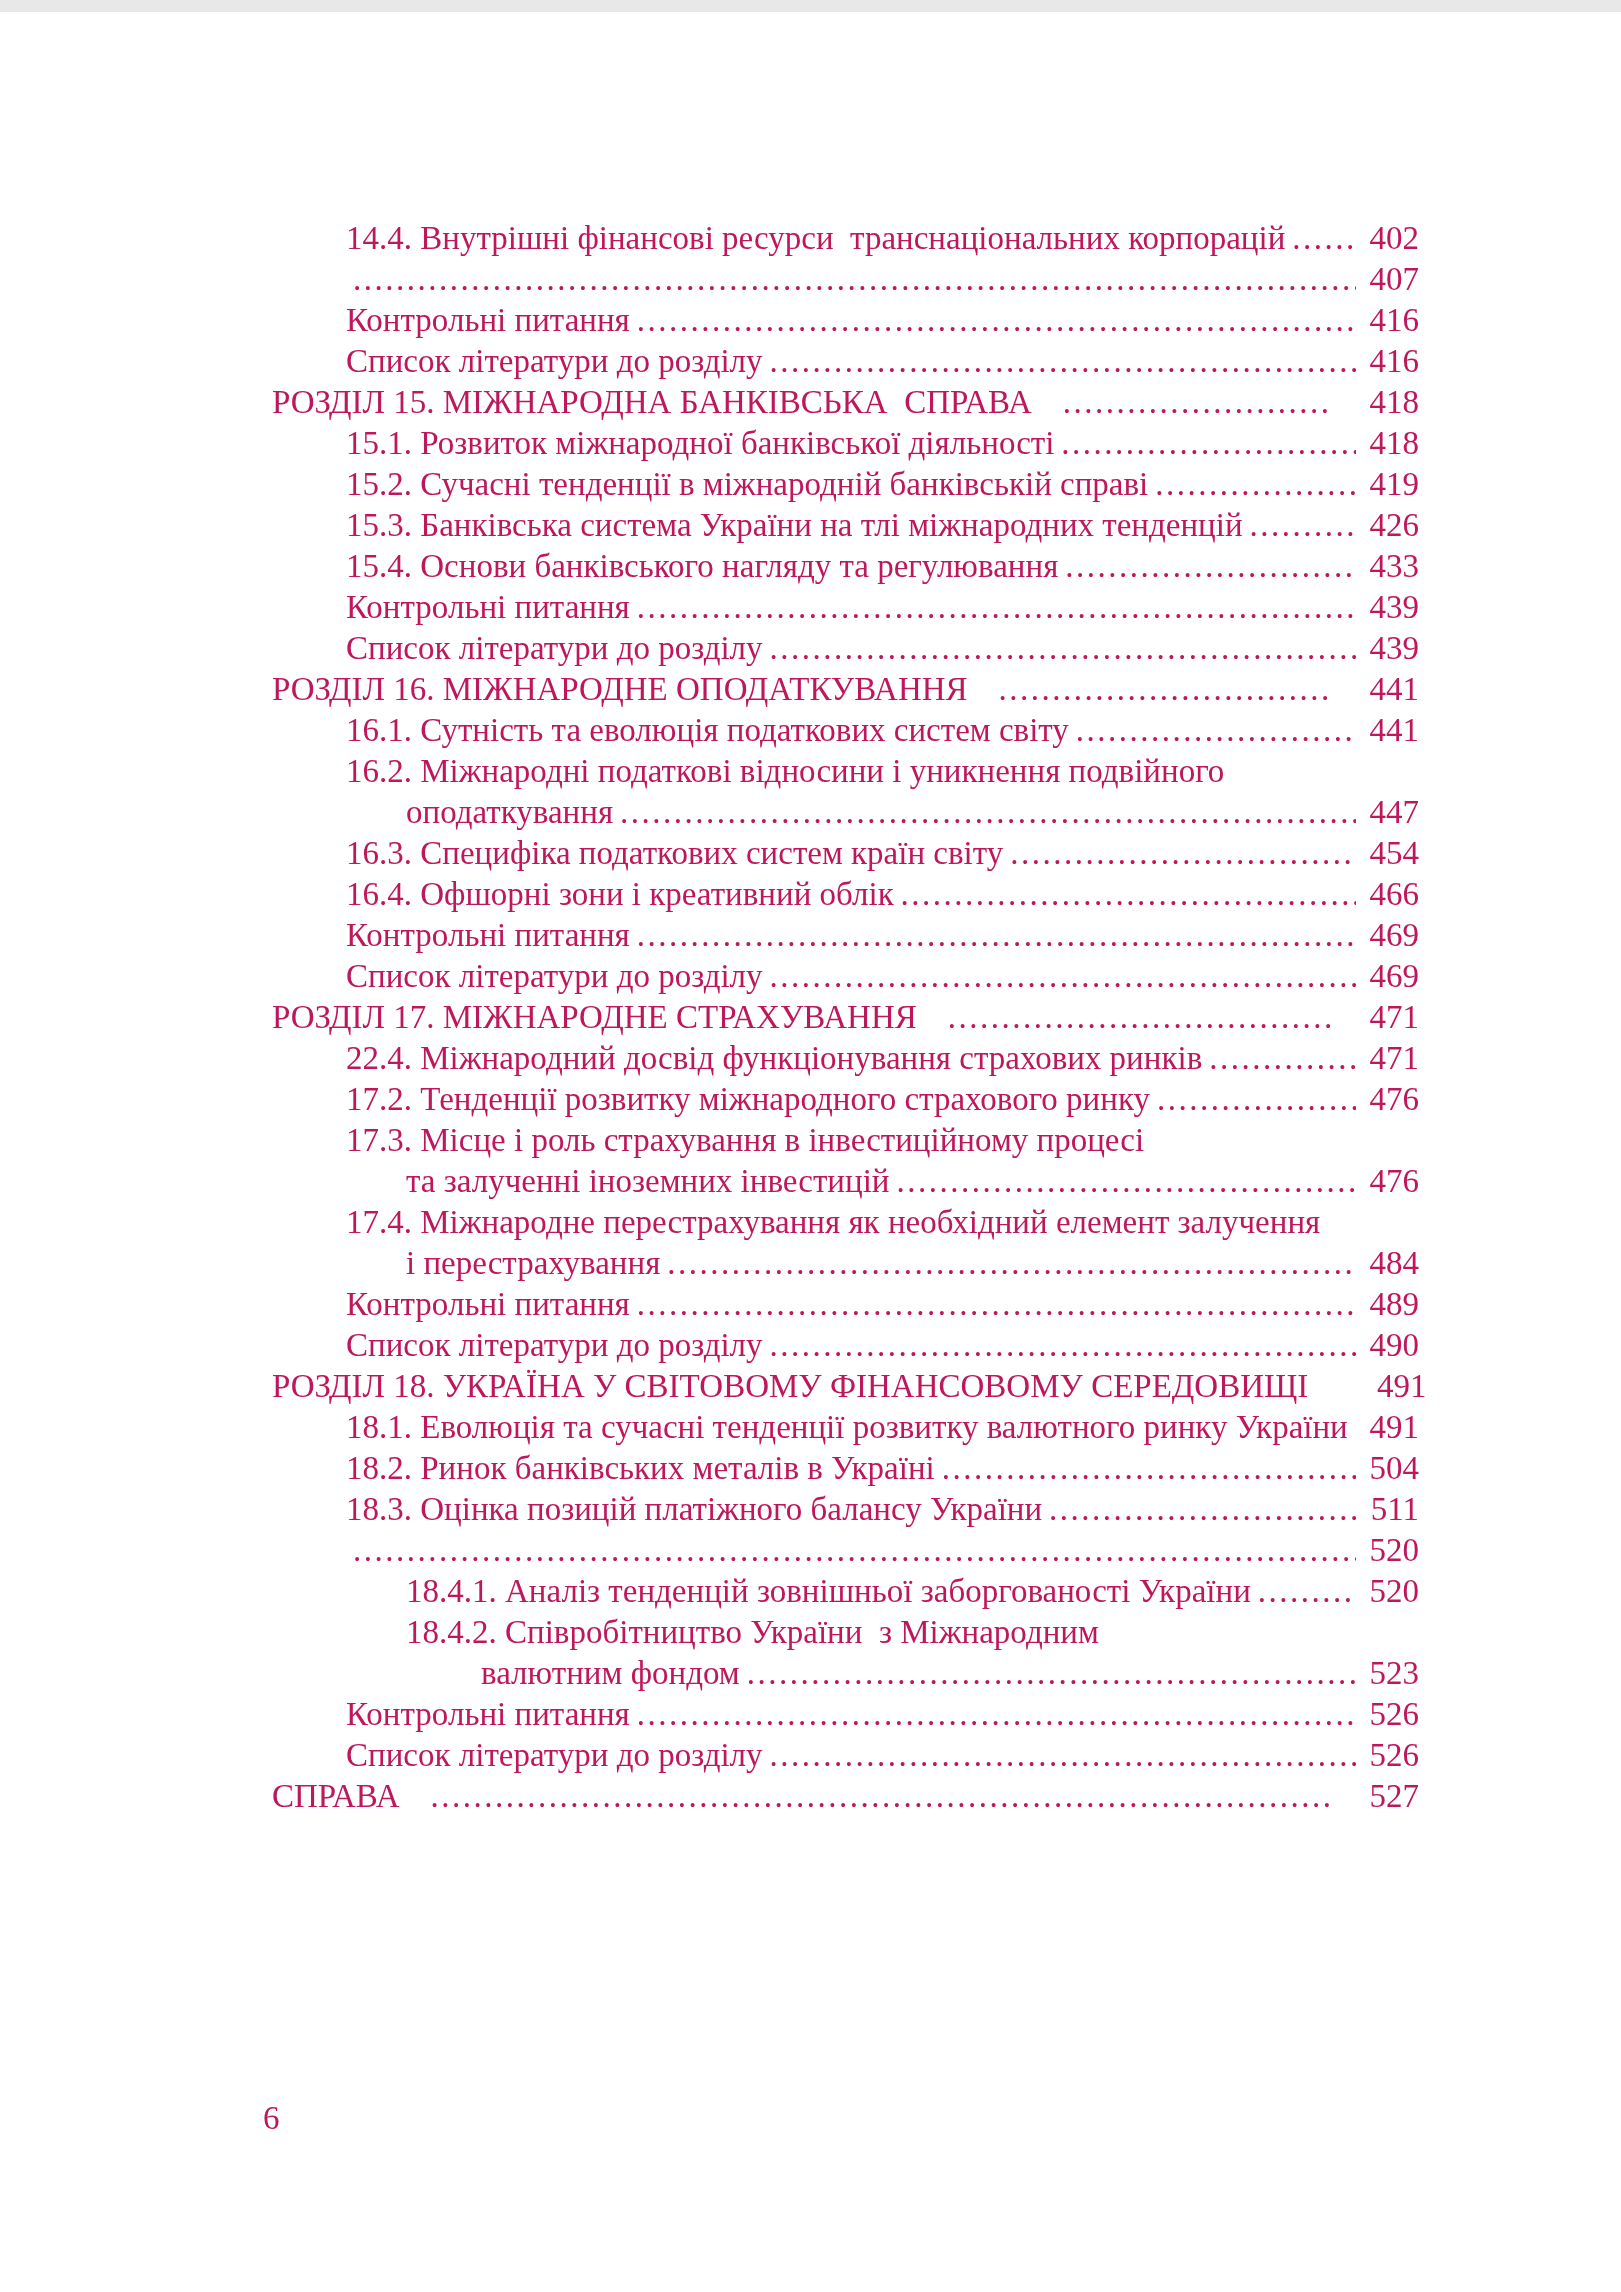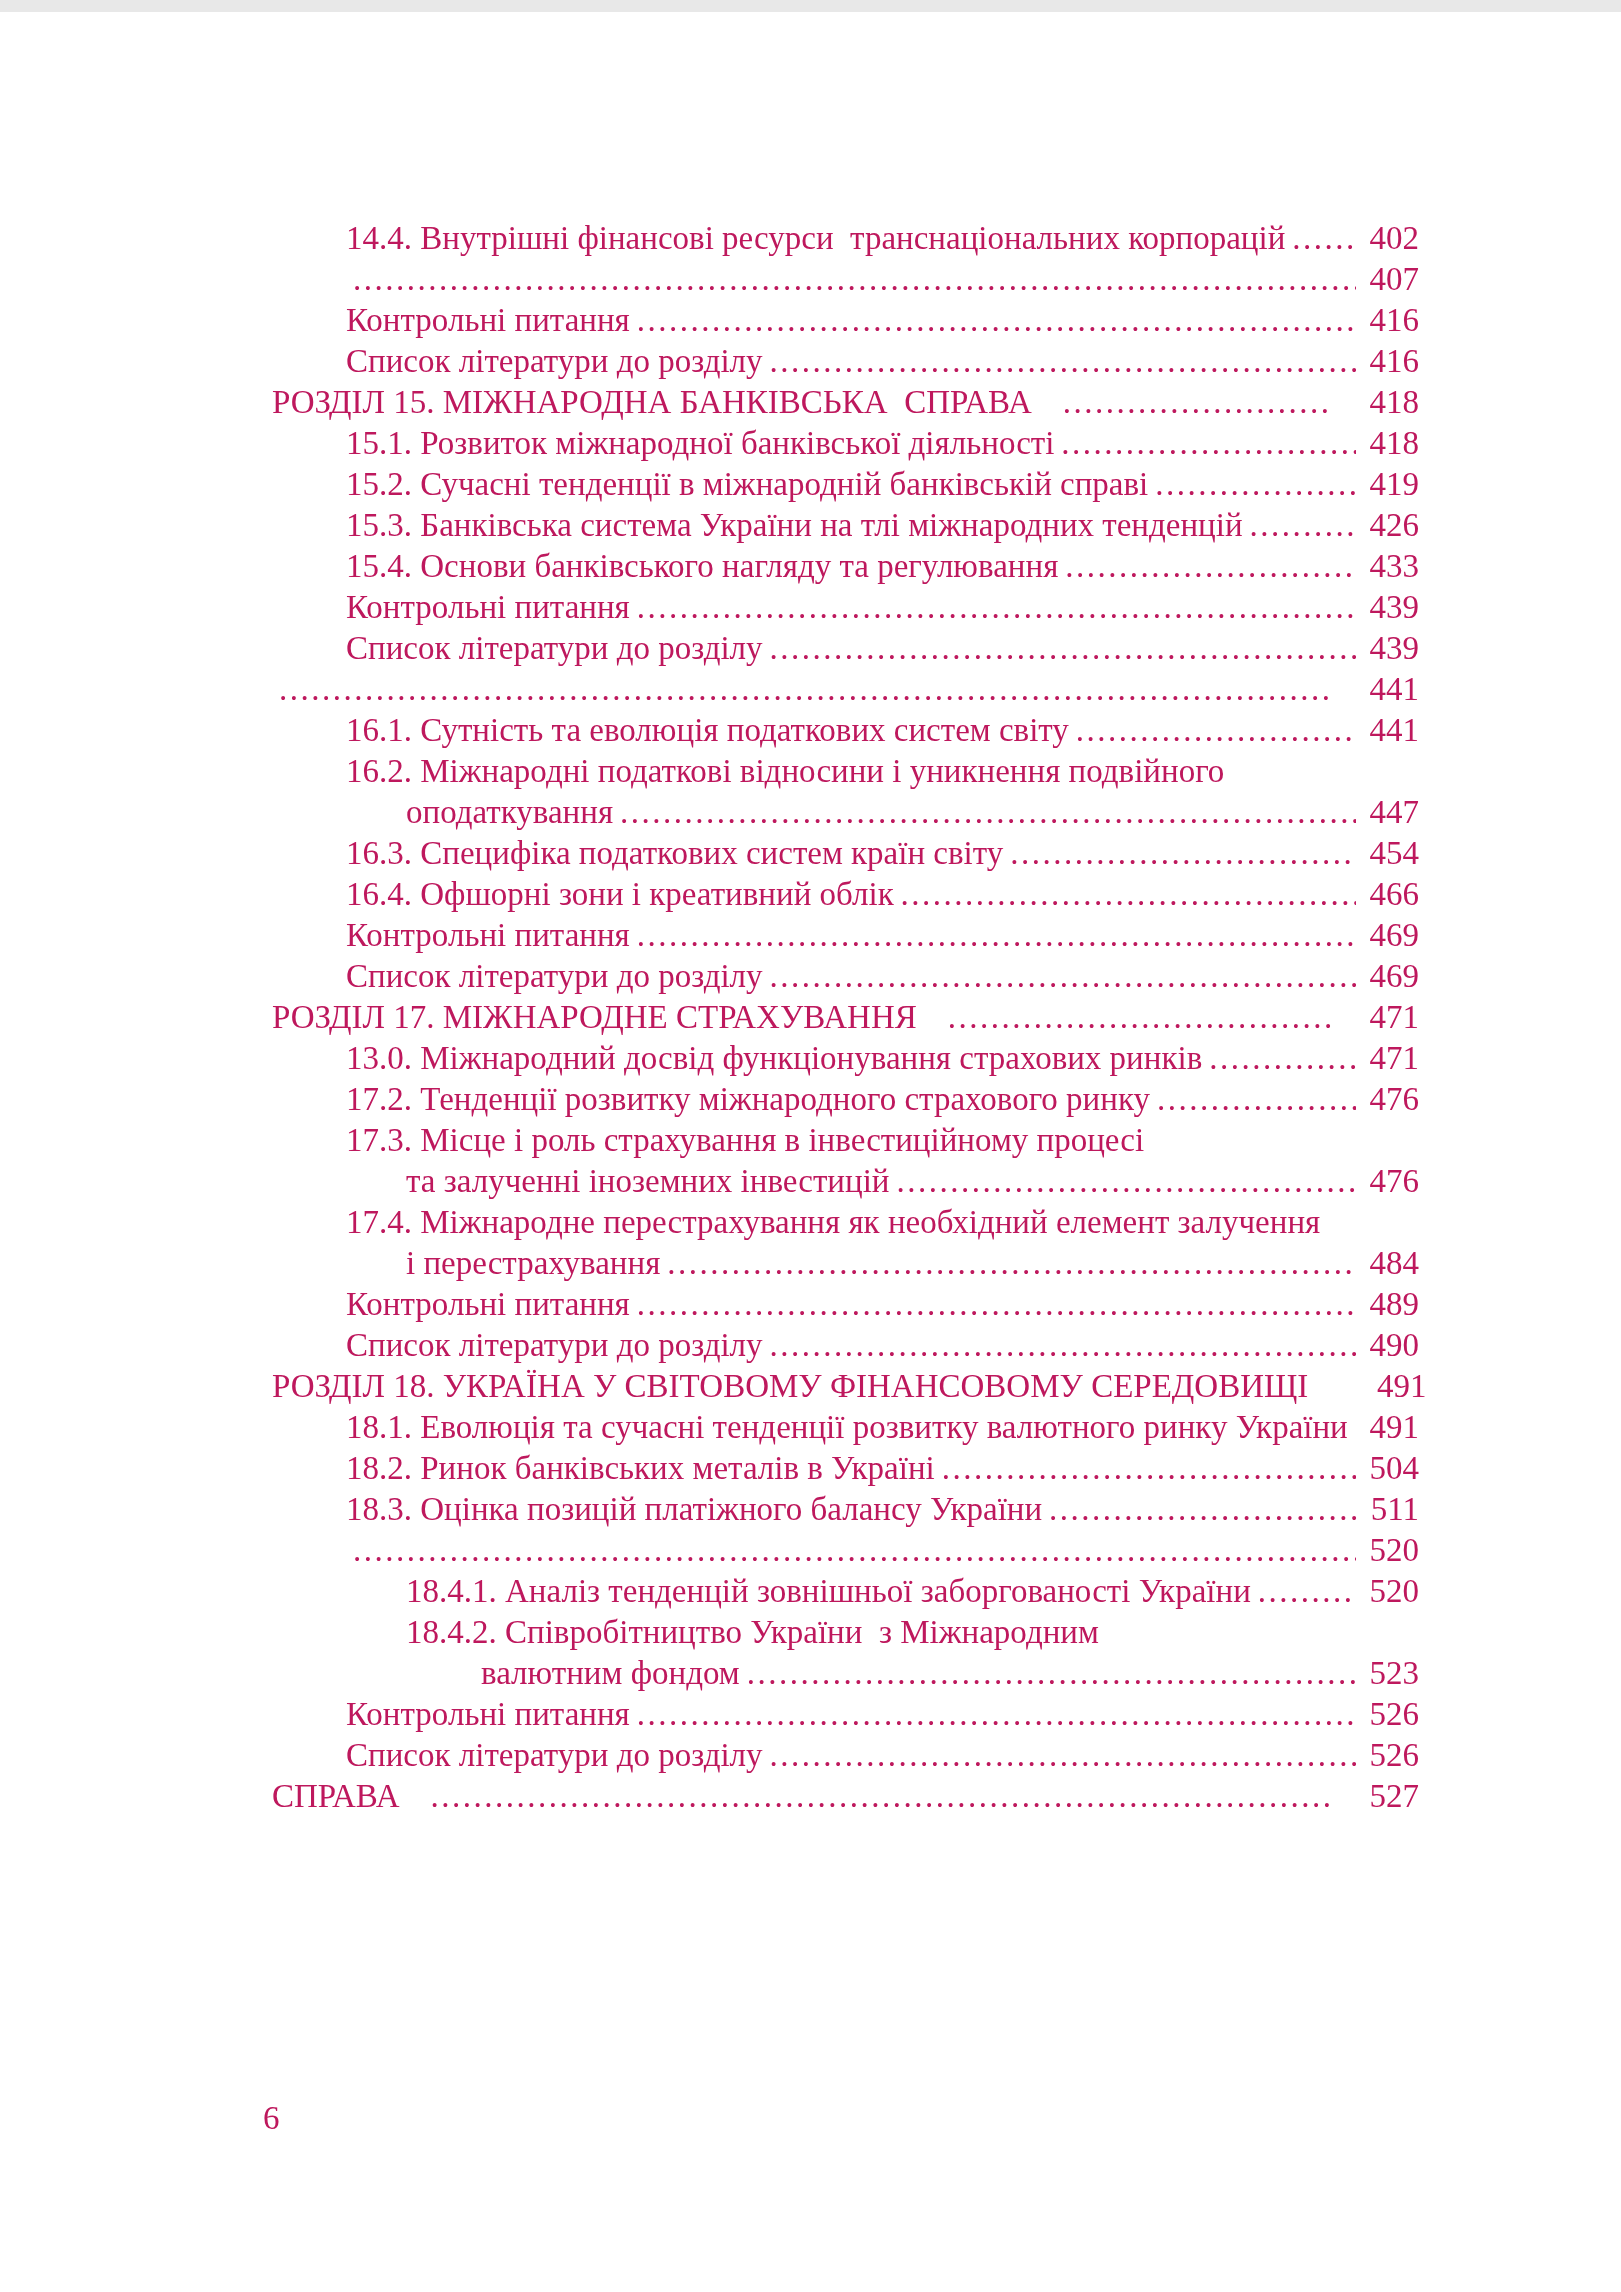--- a/index.html
+++ b/index.html
@@ -111,20 +111,21 @@
     <span class="entry-text">Контрольні питання</span>
     <span class="leader"></span>
     <span class="pg">439</span>
   </li>
       <li class="ind-1">
     <span class="entry-text">Список літератури до розділу</span>
     <span class="leader"></span>
     <span class="pg">439</span>
   </li>
       <li class="ind-0">
+    <span class="entry-text">РОЗДІЛ 16. МІЖНАРОДНЕ ОПОДАТКУВАННЯ</span>
     <span class="leader"></span>
     <span class="pg">441</span>
   </li>
       <li class="ind-1">
     <span class="entry-text">16.1. Сутність та еволюція податкових систем світу</span>
     <span class="leader"></span>
     <span class="pg">441</span>
   </li>
       <li class="ind-1">
     <span class="entry-text">16.2. Міжнародні податкові відносини і уникнення подвійного</span>
@@ -155,21 +156,21 @@
     <span class="entry-text">Список літератури до розділу</span>
     <span class="leader"></span>
     <span class="pg">469</span>
   </li>
       <li class="ind-0">
     <span class="entry-text">РОЗДІЛ 17. МІЖНАРОДНЕ СТРАХУВАННЯ</span>
     <span class="leader"></span>
     <span class="pg">471</span>
   </li>
       <li class="ind-1">
-    <span class="entry-text">13.0. Міжнародний досвід функціонування страхових ринків</span>
+    <span class="entry-text">22.4. Міжнародний досвід функціонування страхових ринків</span>
     <span class="leader"></span>
     <span class="pg">471</span>
   </li>
       <li class="ind-1">
     <span class="entry-text">17.2. Тенденції розвитку міжнародного страхового ринку</span>
     <span class="leader"></span>
     <span class="pg">476</span>
   </li>
       <li class="ind-1">
     <span class="entry-text">17.3. Місце і роль страхування в інвестиційному процесі</span>

